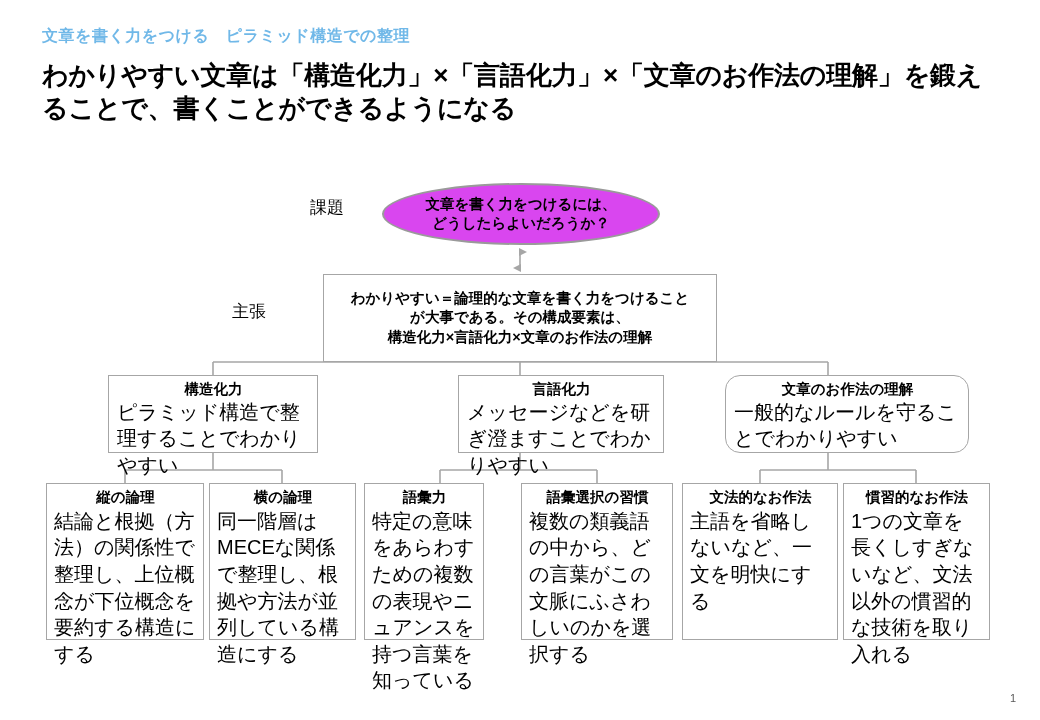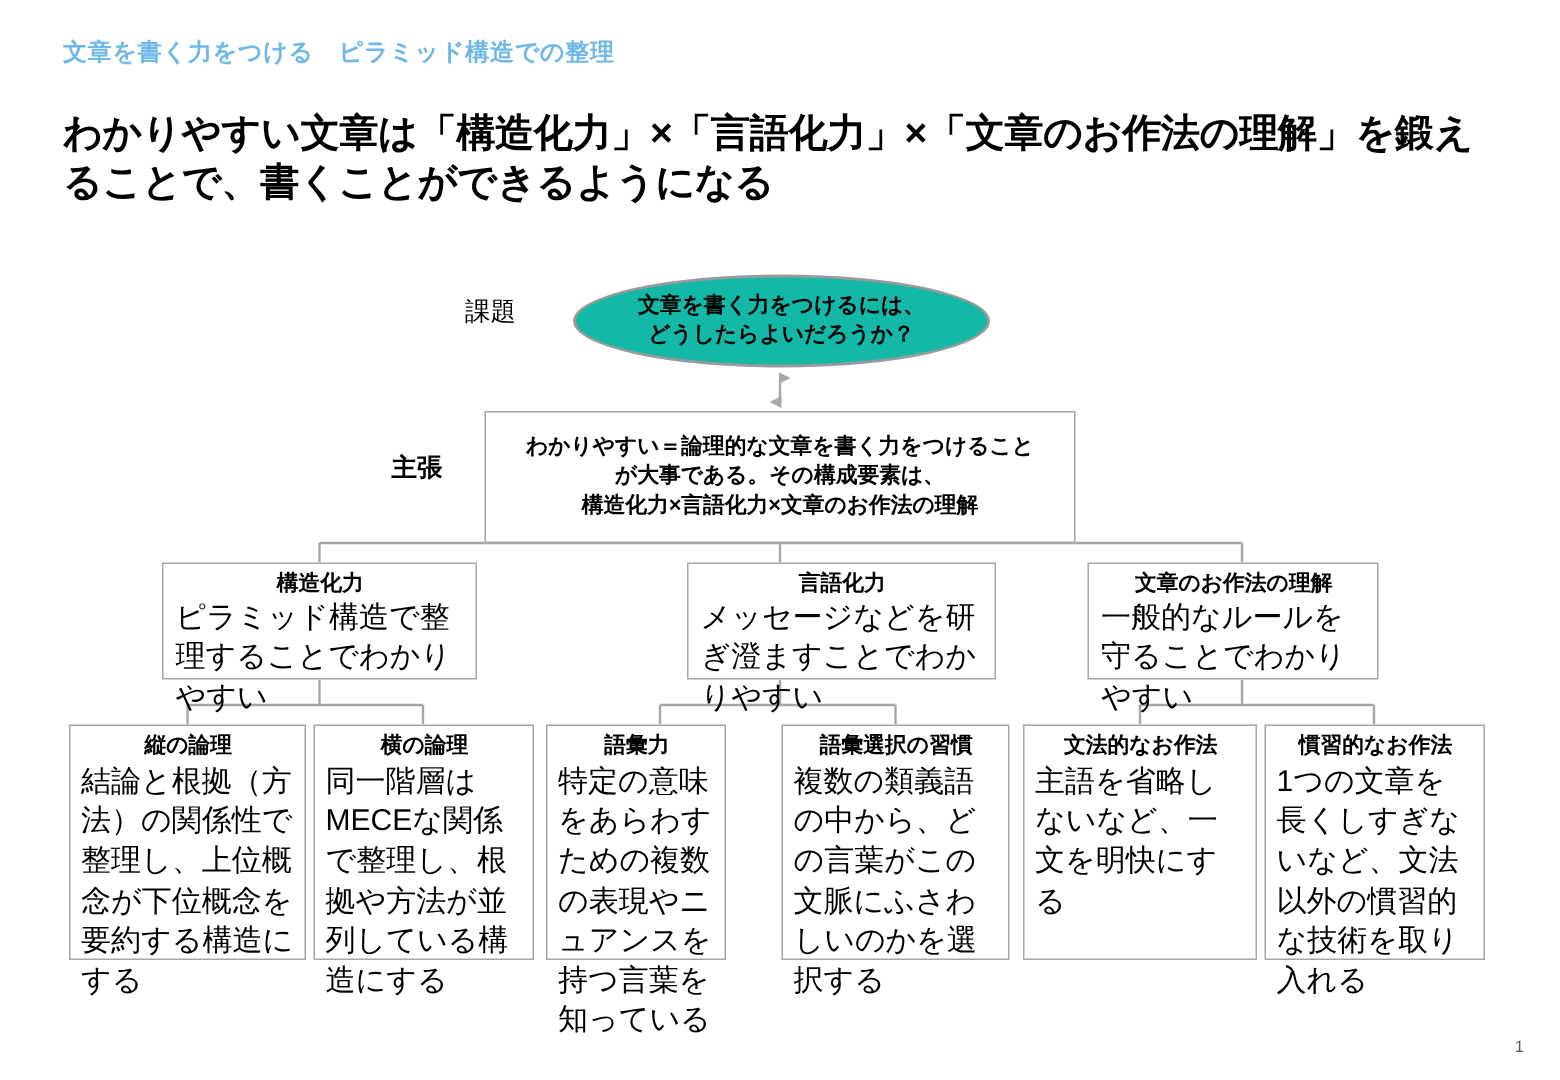--- a/index.html
+++ b/index.html
@@ -25,21 +25,21 @@
   }
   #header-eyebrow {
     font-size: 16px;
     font-weight: bold;
     color: #70b8e8;
     letter-spacing: 0.5px;
     line-height: 1.2;
     white-space: pre;
   }
   #header-title {
-    margin-top: 27px;
+    margin-top: 14px;
     font-size: 26px;
     font-weight: bold;
     color: #000000;
     line-height: 1.28;
     letter-spacing: -0.2px;
   }
 
   
   #diagram {
     position: absolute;
@@ -58,40 +58,40 @@
   }
 
   
   .tier-label {
     position: absolute;
     font-size: 17px;
     color: #000000;
     white-space: nowrap;
   }
   #label-issue  { left: 310px; top: 196px; }
-  #label-claim  { left: 261px; top: 300px; font-weight: bold; }
+  #label-claim  { left: 232px; top: 300px; }
 
   
   #issue-oval {
     position: absolute;
     left: 382px;
     top: 183px;
     width: 278px;
     height: 62px;
     border: 2px solid #9a9a9a;
     border-radius: 50%;
     box-sizing: border-box;
     display: flex;
     align-items: center;
     justify-content: center;
     text-align: center;
     font-size: 14.5px;
     font-weight: bold;
     line-height: 1.28;
-    background: #14b8a6;
+    background: #d946ef;
   }
 
   
   .node-box {
     position: absolute;
     box-sizing: border-box;
     border: 1.5px solid #a6a6a6;
     background: #ffffff;
     padding: 4px 6px 4px 7px;
   }
@@ -129,21 +129,21 @@
     white-space: pre-line;
   }
 
   
   .pillar-box {
     top: 375px;
     height: 78px;
   }
   #pillar-0 { left: 108px;  width: 210px; }
   #pillar-1 { left: 417px;  width: 206px; margin-left: 41px; }
-  #pillar-2 { left: 725px;  width: 194px; }
+  #pillar-2 { left: 725px;  width: 244px; border-radius: 15px; }
   .pillar-box .node-body { padding-left: 1px; }
 
   
   .leaf-box {
     top: 483px;
     height: 157px;
   }
   #leaf-0 { left: 46px;  width: 158px; }
   #leaf-1 { left: 209px; width: 147px; }
   #leaf-2 { left: 364px; width: 120px; }

